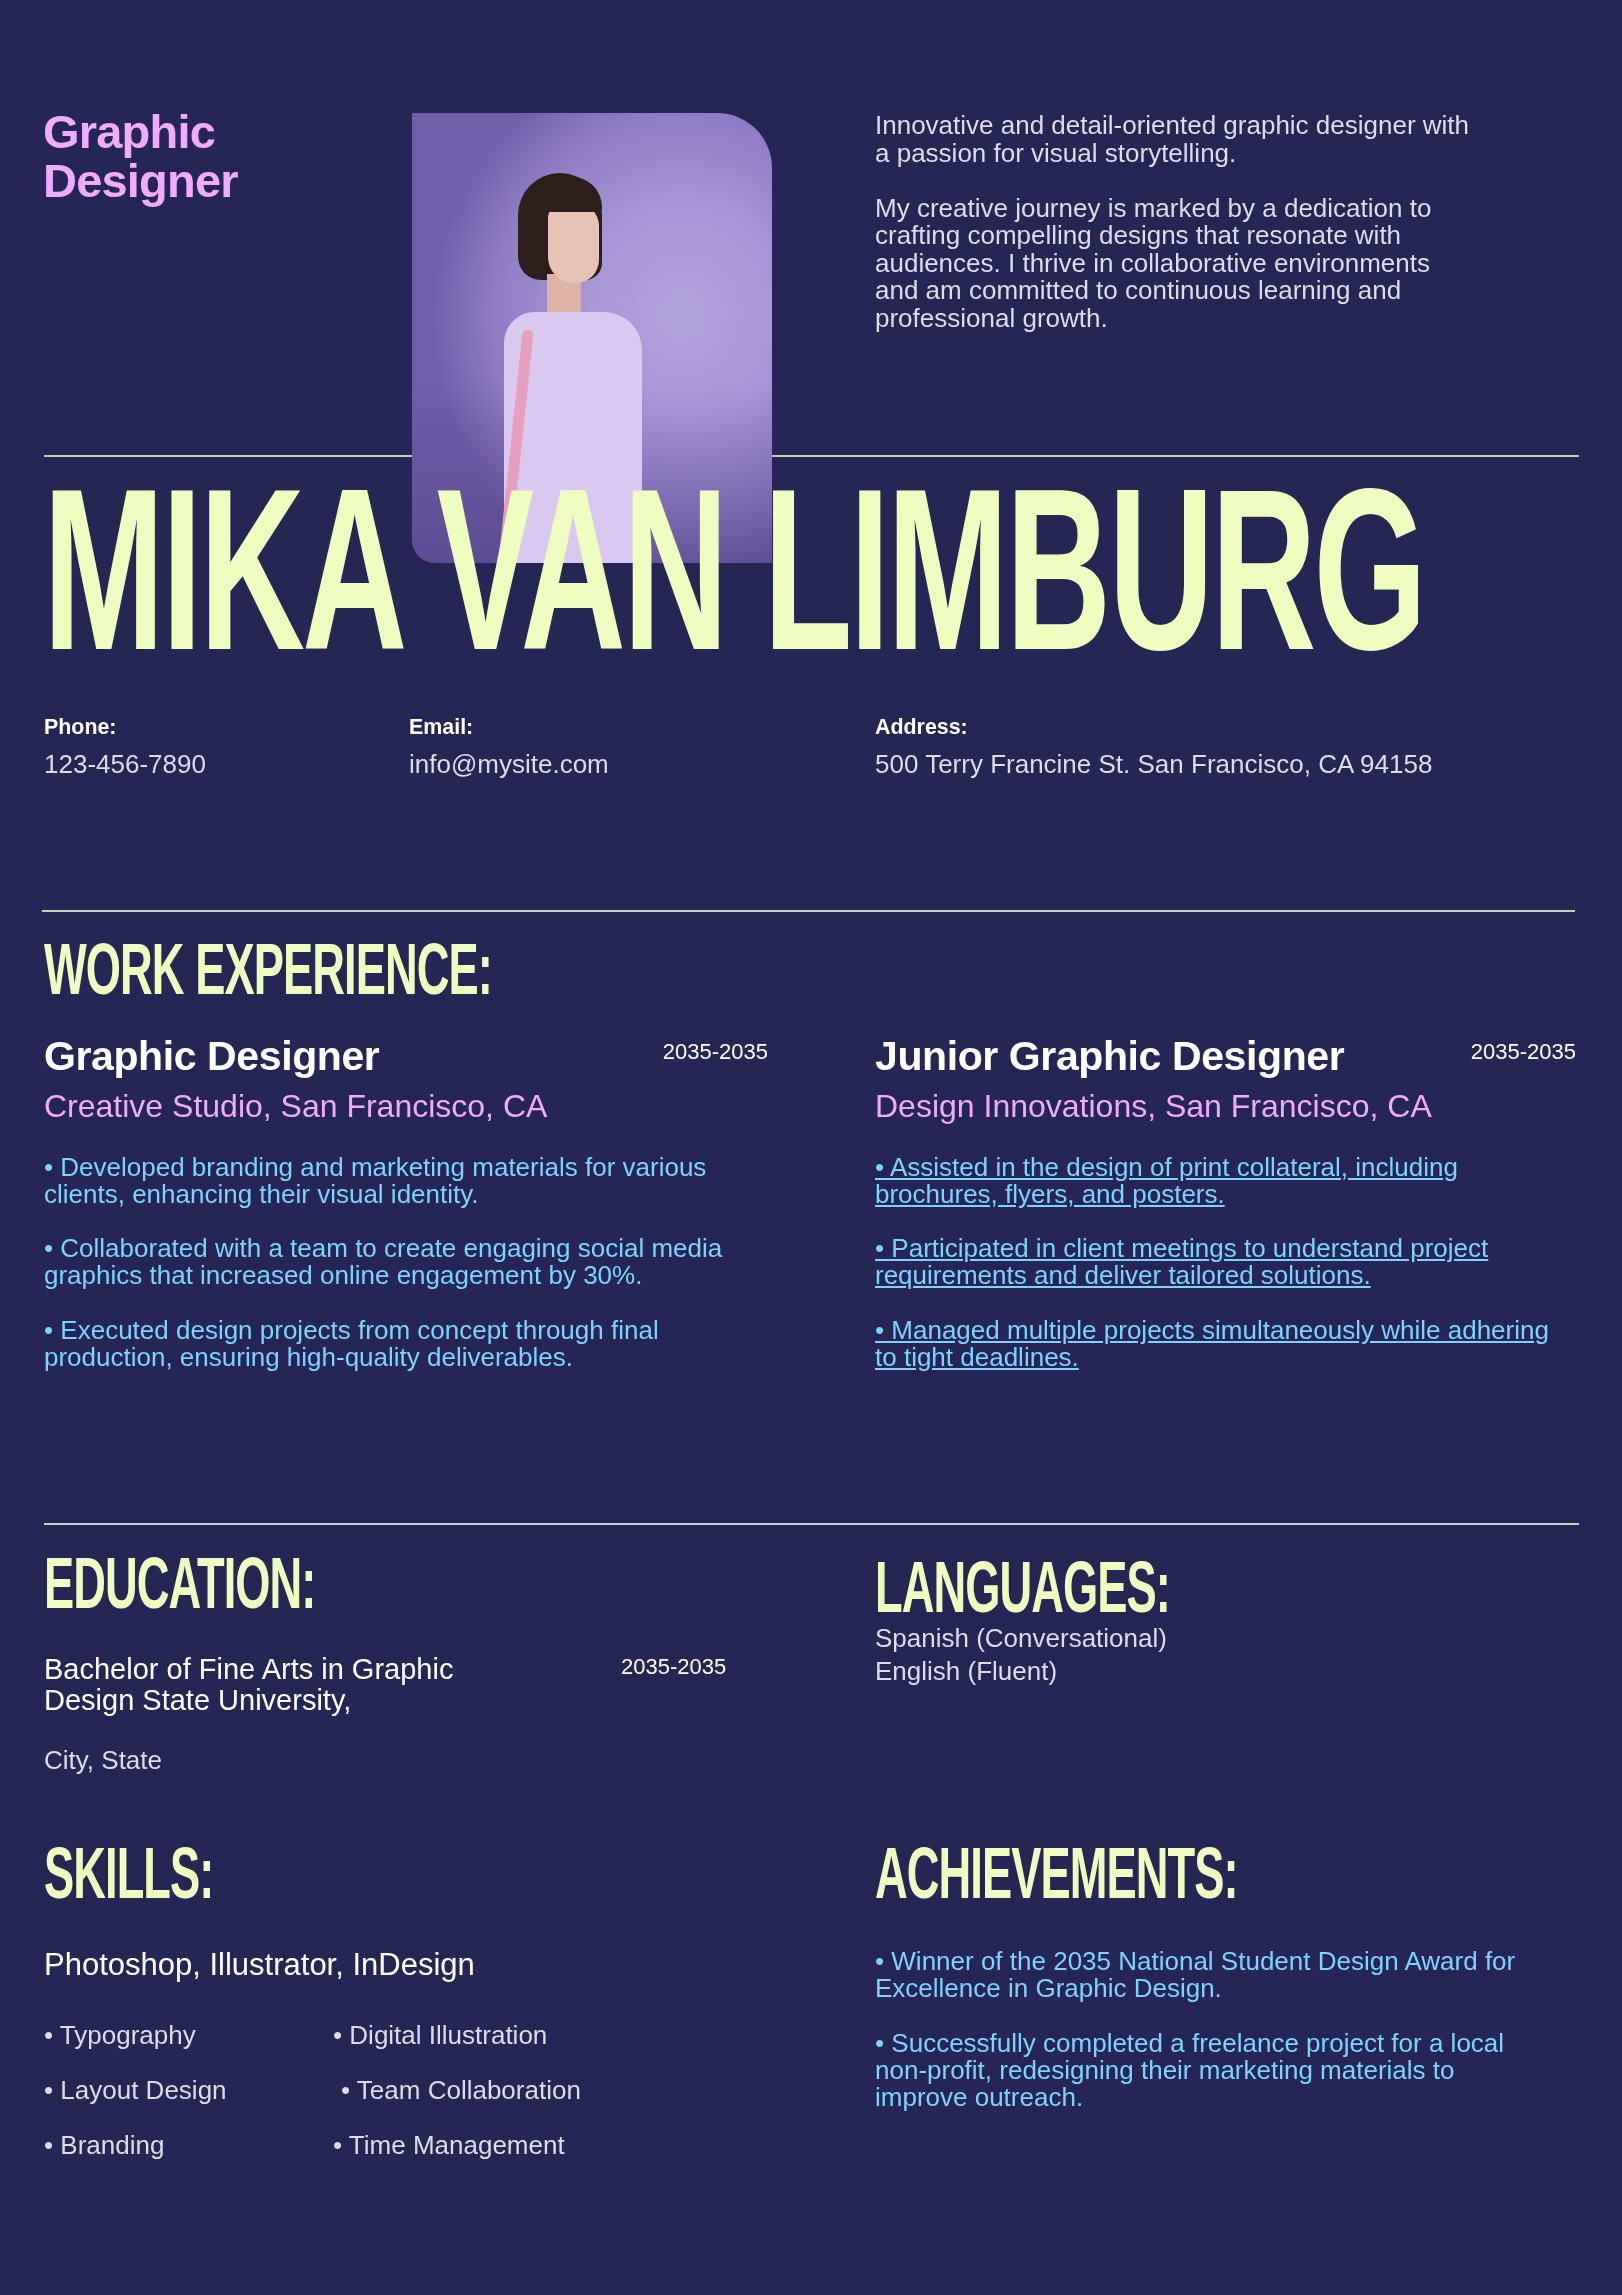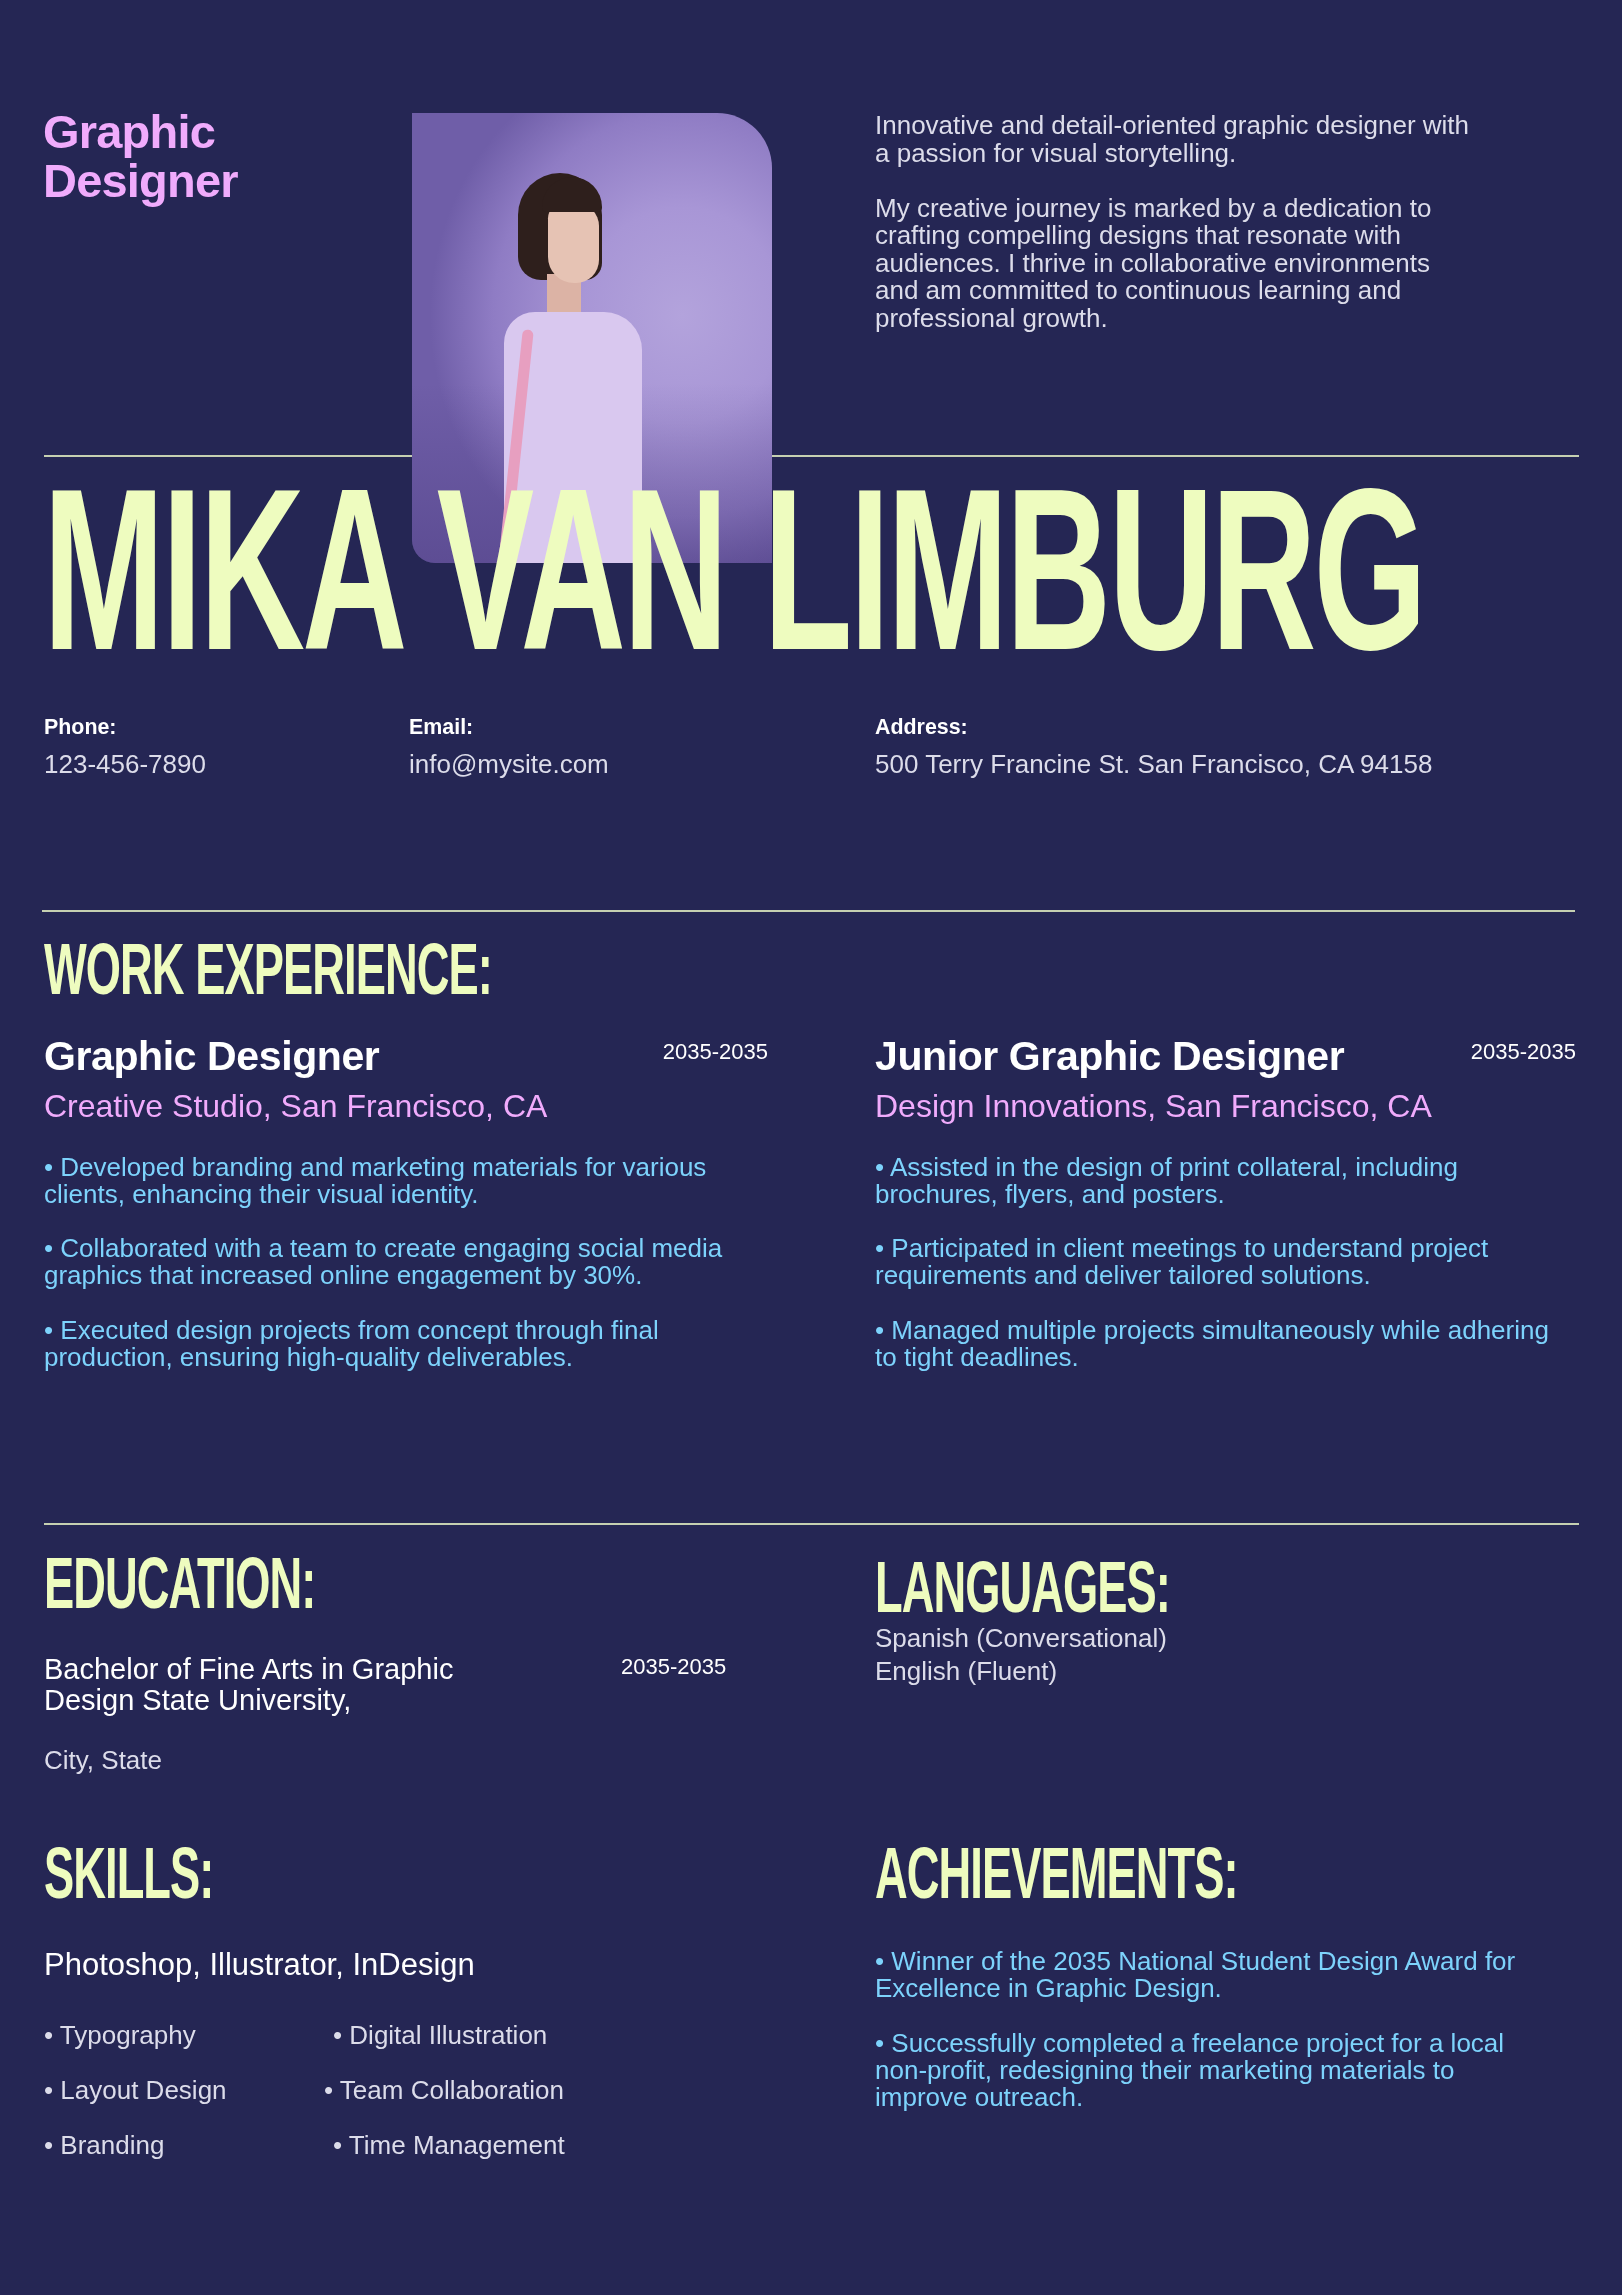--- a/index.html
+++ b/index.html
@@ -125,21 +125,21 @@
     <p>• Developed branding and marketing materials for various clients, enhancing their visual identity.</p>
     <p>• Collaborated with a team to create engaging social media graphics that increased online engagement by 30%.</p>
     <p>• Executed design projects from concept through final production, ensuring high-quality deliverables.</p>
   </div>
 </div>
 
 <div class="abs" style="left:875px; top:1033px; width:701px;">
   <div class="job-title">Junior Graphic Designer</div>
   <div class="job-date abs" style="right:0; top:6.1px;">2035-2035</div>
   <div class="job-company" style="margin-top:7.7px;">Design Innovations, San Francisco, CA</div>
-  <div class="bullets" style="margin-top:29px;">
+  <div class="bullets" style="margin-top:29px;text-decoration:underline;">
     <p>• Assisted in the design of print collateral, including brochures, flyers, and posters.</p>
     <p>• Participated in client meetings to understand project requirements and deliver tailored solutions.</p>
     <p>• Managed multiple projects simultaneously while adhering to tight deadlines.</p>
   </div>
 </div>
 
 <div class="hr" style="left:44px; top:1523px; width:1535px;"></div>
 
 <div class="abs h2" style="left:44px; top:1546px;">EDUCATION:</div>
 <div class="abs" style="left:44px; top:1654px; width:428px; font-size:29px; line-height:31px; color:#ffffff;">Bachelor of Fine Arts in Graphic Design State University,</div>
@@ -150,21 +150,21 @@
 <div class="abs plain" style="left:875px; top:1656px;">English (Fluent)</div>
 <div class="abs plain" style="left:875px; top:1623px;">Spanish (Conversational)</div>
 
 <div class="abs h2" style="left:44px; top:1836px;">SKILLS:</div>
 <div class="abs" style="left:44px; top:1947px; font-size:31px; color:#ffffff;">Photoshop, Illustrator, InDesign</div>
 
 <div class="abs plain" style="left:44px; top:2020px;">• Typography</div>
 <div class="abs plain" style="left:44px; top:2075px;">• Layout Design</div>
 <div class="abs plain" style="left:44px; top:2130px;">• Branding</div>
 <div class="abs plain" style="left:333px; top:2020px;">• Digital Illustration</div>
-<div class="abs plain" style="left:324px; top:2075px;">• Team Collaboration</div>
+<div class="abs plain" style="left:341px; top:2075px;">• Team Collaboration</div>
 <div class="abs plain" style="left:333px; top:2130px;">• Time Management</div>
 
 <div class="abs h2" style="left:875px; top:1836px;">ACHIEVEMENTS:</div>
 <div class="abs bullets" style="left:875px; top:1948px; width:643px;">
   <p>• Winner of the 2035 National Student Design Award for Excellence in Graphic Design.</p>
   <p>• Successfully completed a freelance project for a local non-profit, redesigning their marketing materials to improve outreach.</p>
 </div>
 
 
 </body></html>

